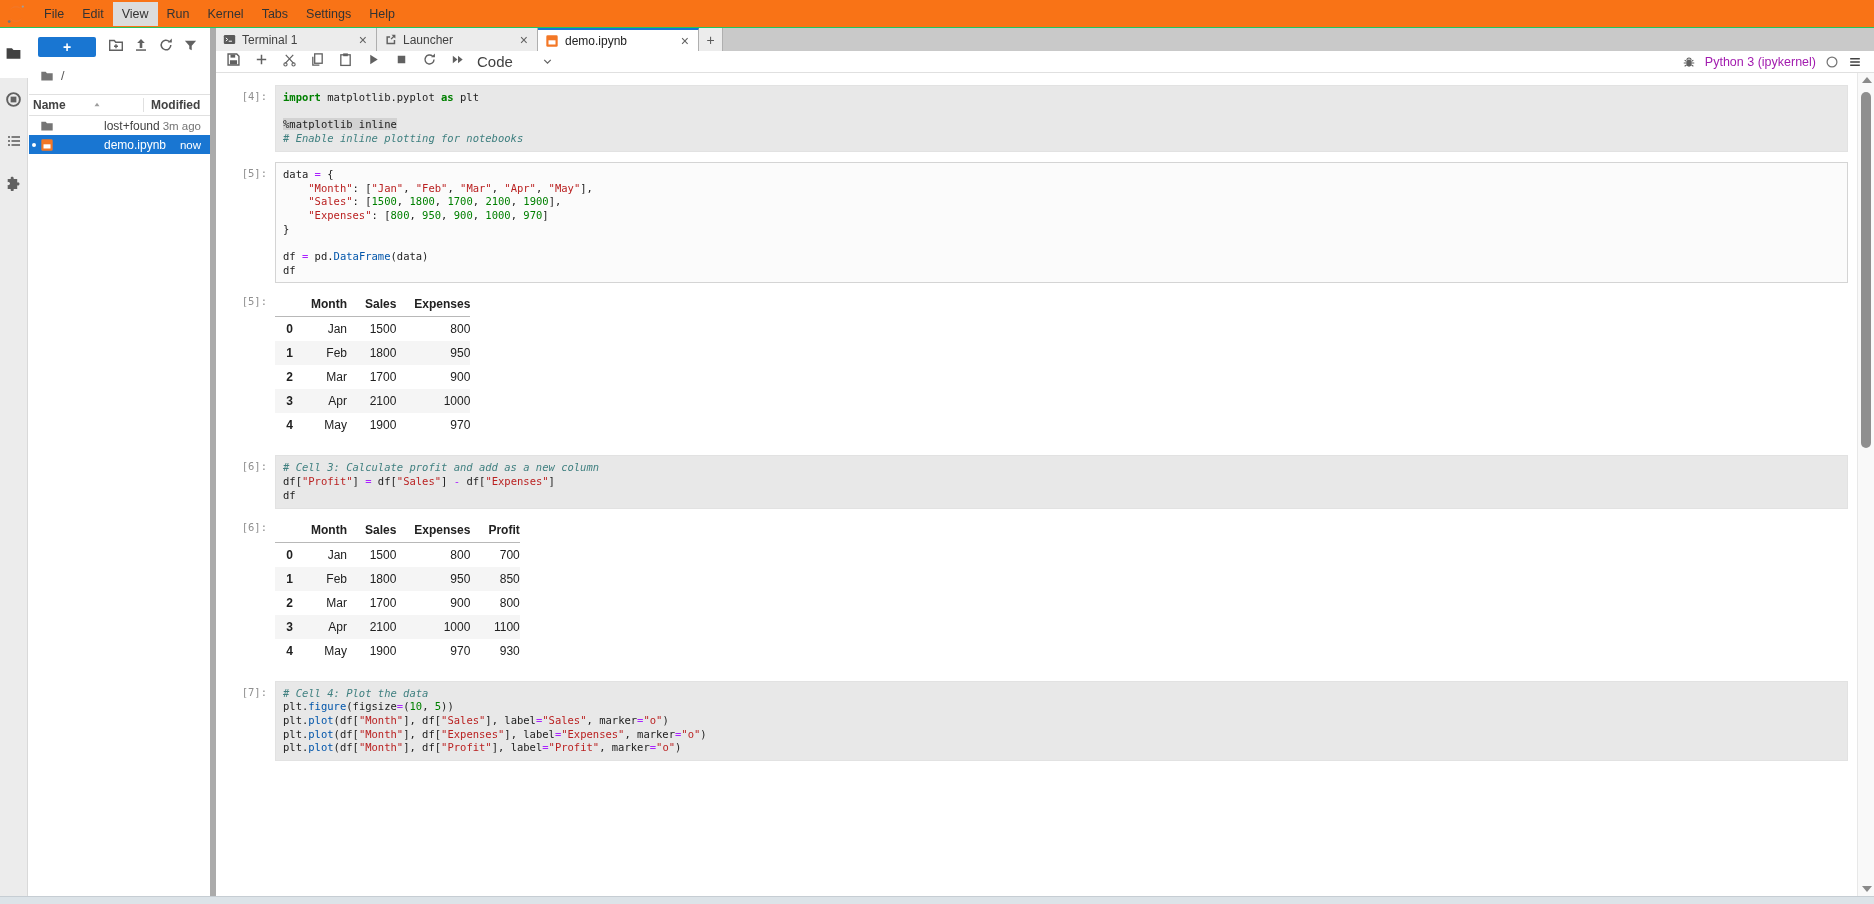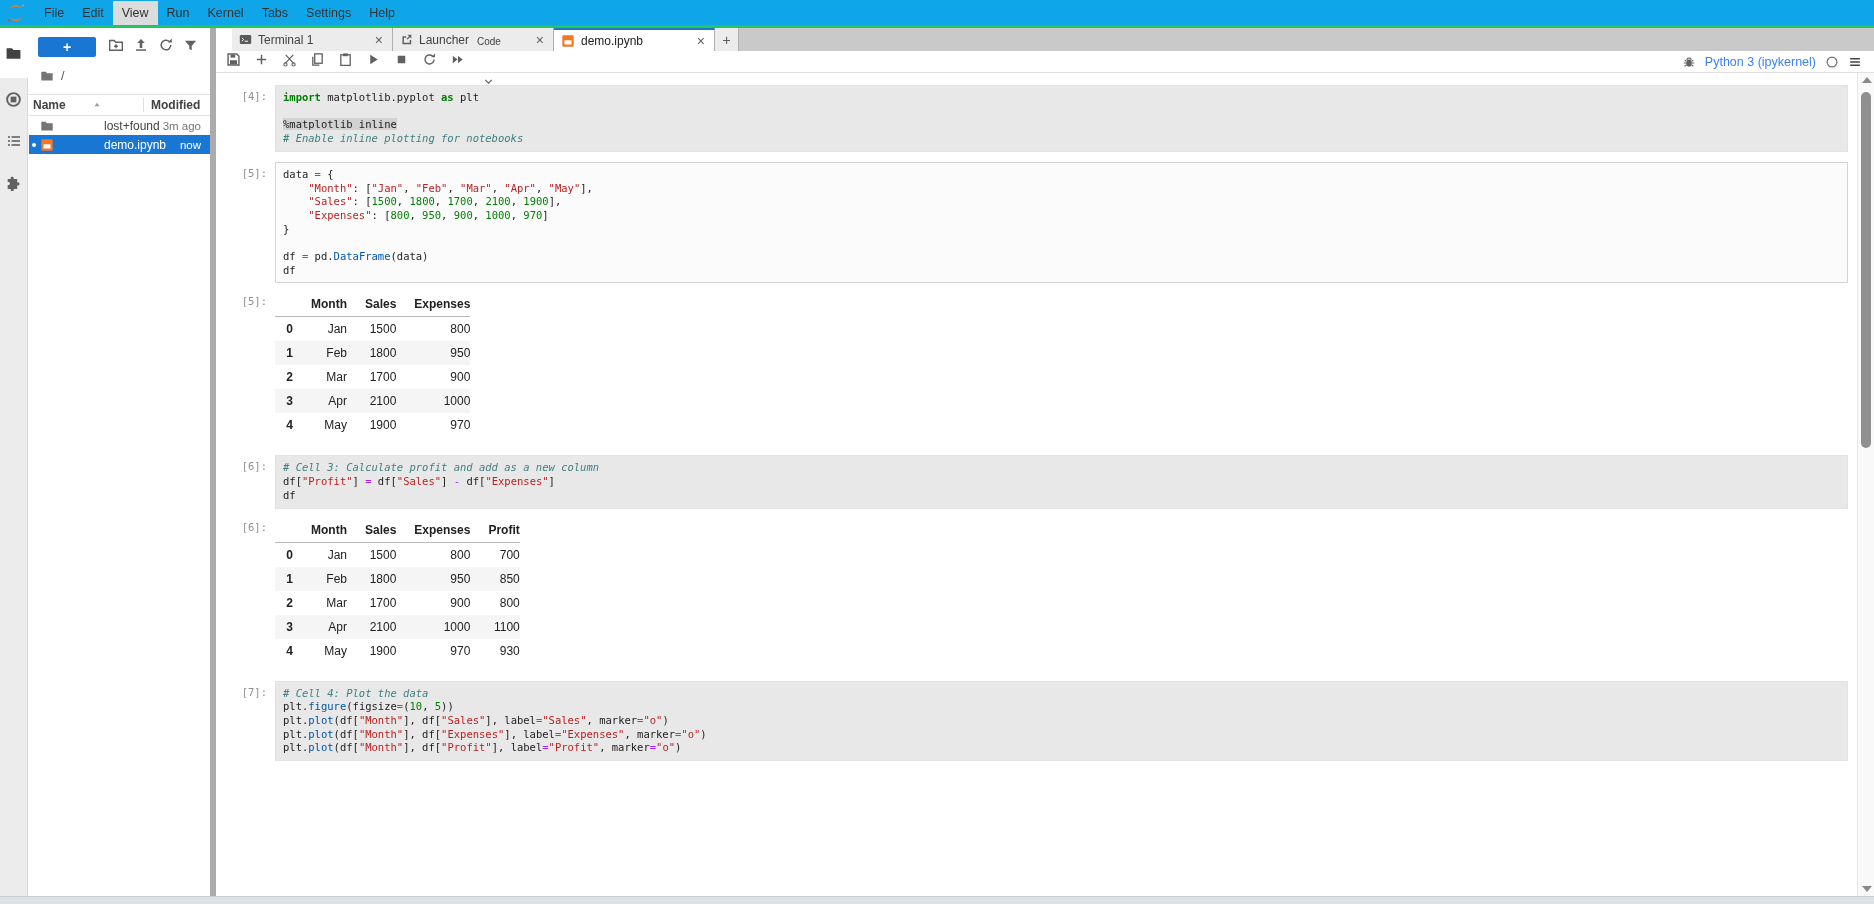--- a/index.html
+++ b/index.html
@@ -1,22 +1,22 @@
 <!DOCTYPE html>
 <html><head>
 <meta charset="utf-8">
 <style>
   * { margin:0; padding:0; box-sizing:border-box; }
   html,body { background:#fff; }
   .window { position:relative; width:1874px; height:904px; background:#fff; overflow:hidden;
             font-family:"Liberation Sans", sans-serif; color:#212121; }
 
   
-  .menubar { position:absolute; left:0; top:0; right:0; height:28px; background:#0ea5e9;
-             border-bottom:3px solid #22c55e; display:flex; align-items:center; padding-left:5px; }
+  .menubar { position:absolute; left:0; top:0; right:0; height:28px; background:#f97316;
+             border-bottom:1px solid #22c55e; display:flex; align-items:center; padding-left:5px; }
   .logo { width:22px; height:22px; margin-right:8px; display:flex; align-items:center; justify-content:center; }
   .menu-item { padding:5px 9px; font-size:12.5px; color:#333; cursor:default; }
   .menu-item.active { background:#dcdcdc; }
 
   
   .activitybar { position:absolute; left:0; top:28px; width:28px; bottom:8px; background:#ececec;
                  border-right:1px solid #d9d9d9; display:flex; flex-direction:column; align-items:center; }
   .ab-item { width:28px; height:42px; display:flex; align-items:center; justify-content:center; }
   .ab-item.active { background:#ffffff; height:50px; }
   .icon { display:inline-flex; align-items:center; justify-content:center; line-height:0; }
@@ -37,35 +37,35 @@
   .fb-row .fmod { padding-right:9px; font-size:11.5px; color:#757575; }
   .fb-row.selected { background:#1976d2; color:#fff; }
   .fb-row.selected .fmod { color:#fff; }
   .dirty-dot { position:absolute; left:3px; width:4px; height:4px; border-radius:50%; background:#fff; }
 
   
   .separator { position:absolute; left:210px; top:28px; width:6px; bottom:8px; background:#ababab; cursor:col-resize; }
 
   
   .main { position:absolute; left:216px; top:28px; right:0; bottom:8px; background:#fff; }
-  .tabbar { position:absolute; left:16px; top:0; right:0; height:23px; background:#c9c9c9; display:flex; }
+  .tabbar { position:absolute; left:0; top:0; right:0; height:23px; background:#c9c9c9; display:flex; }
   .tab { width:161px; display:flex; align-items:center; padding:0 7px; background:#ececec;
          border-right:1px solid #afafaf; font-size:12px; color:#424242; }
   .tab .tlabel { flex:1; margin-left:6px; white-space:nowrap; overflow:hidden; }
   .tab .tclose { color:#616161; font-size:14px; padding:0 2px; }
   .tab.active { background:#fff; border-top:2px solid #1976d2; color:#212121; }
   .newtab { width:24px; display:flex; align-items:center; justify-content:center; background:#ececec;
             border-right:1px solid #afafaf; color:#5a5a5a; font-size:14px; }
 
   
   .nbtoolbar { position:absolute; left:0; top:23px; right:0; height:22px; background:#fff;
                border-bottom:1px solid #e0e0e0; display:flex; align-items:center; padding:0 12px 0 10px; }
   .nbt-left { display:flex; align-items:center; gap:13px; }
-  .celltype { margin-left:12px; font-size:10px; color:#424242; display:flex; align-items:center; gap:28px;flex-direction:column; }
-  .nbt-right { margin-left:auto; display:flex; align-items:center; gap:9px; font-size:12.5px; color:#3b82f6; }
+  .celltype { margin-left:12px; font-size:15px; color:#424242; display:flex; align-items:center; gap:28px; }
+  .nbt-right { margin-left:auto; display:flex; align-items:center; gap:9px; font-size:12.5px; color:#a21caf; }
 
   
   .nbcontent { position:absolute; left:0; top:45px; right:17px; bottom:0; overflow:hidden; padding-top:12px; }
   .cellrow { display:flex; padding-right:9px; margin-bottom:10px; }
   .outrow  { display:flex; padding-right:9px; margin-bottom:18px; margin-top:-3px; }
   .prompt { width:59px; min-width:59px; text-align:right; padding-right:8px; padding-top:5px;
             font-family:"DejaVu Sans Mono","Liberation Mono",monospace; font-size:10.5px; color:#8f8f8f; }
   .editor { flex:1; padding:5px 7px; font-family:"DejaVu Sans Mono","Liberation Mono",monospace;
             font-size:10.5px; line-height:13.7px; }
   .editor.gray { background:#e8e8e8; border:1px solid #e2e2e2; }

